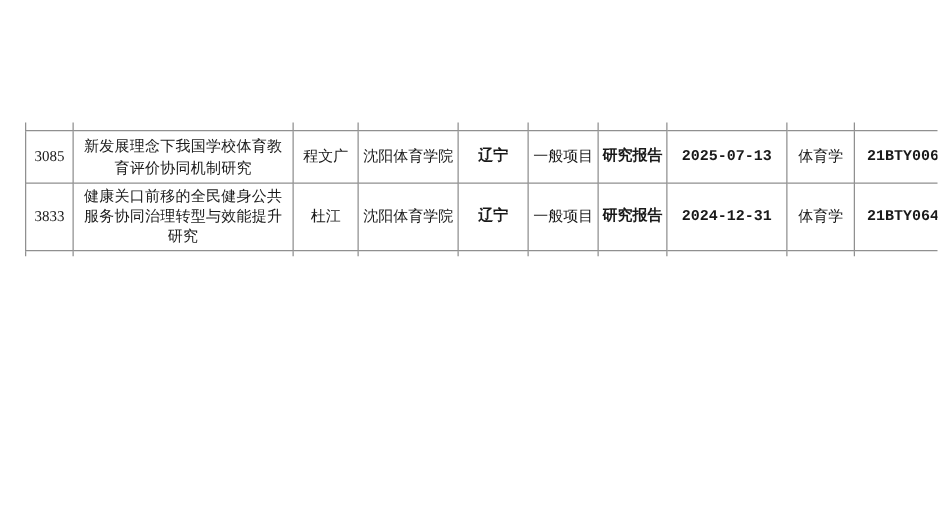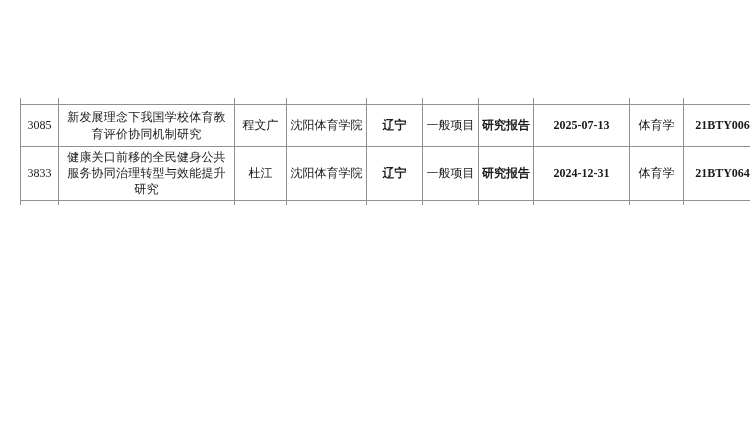--- a/index.html
+++ b/index.html
@@ -48,21 +48,21 @@
   }
 
   td.cell-title {
     text-align: left;
     font-size: 11.5px;
     padding: 2px 4px;
     letter-spacing: 0.2px;
     line-height: 1.55;
   }
   td.bold-sans {
-    font-family: Liberation Serif, serif;
+    font-family: Liberation Mono, monospace;
     font-weight: bold;
     font-size: 13px;
   }
   td.cell-result-form {
     font-size: 12px;
     padding: 2px 1px;
     line-height: 1.3;
   }
   td.cell-institution { padding: 2px 1px; }
 

